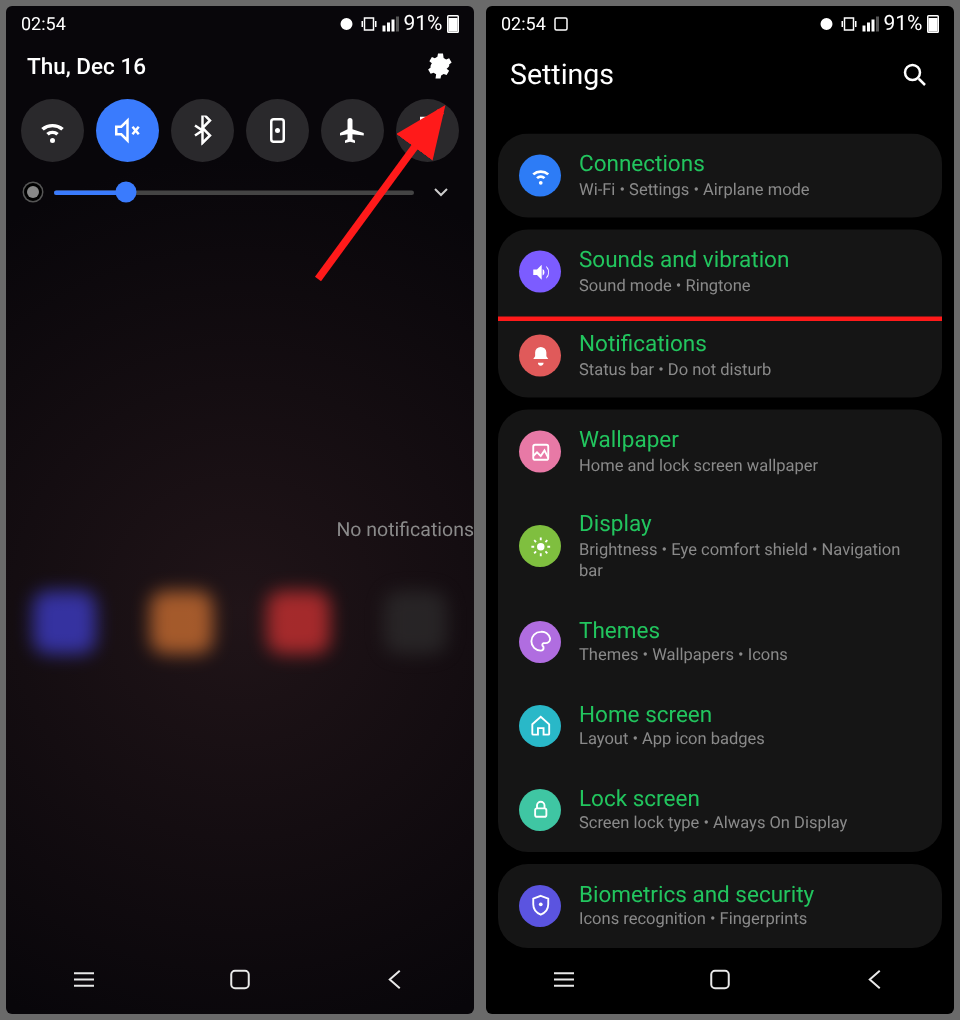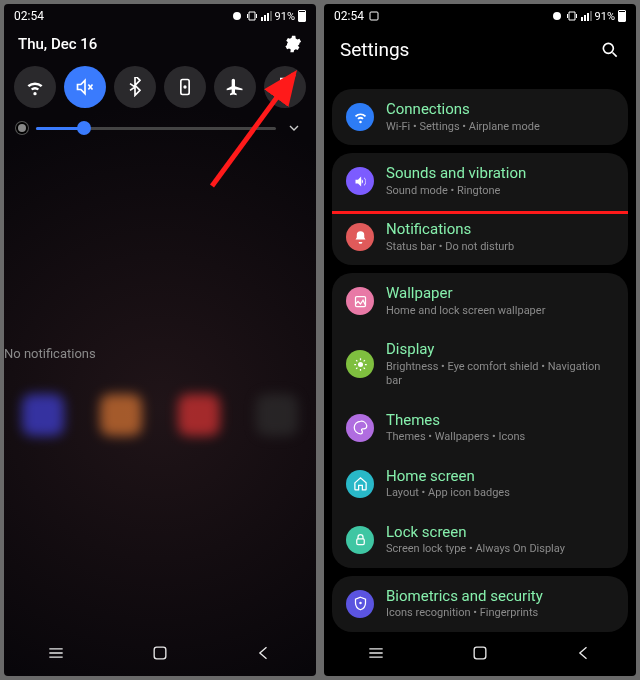--- a/index.html
+++ b/index.html
@@ -28,21 +28,21 @@
   .statusbar {
     height: 24px;
     display: flex;
     align-items: center;
     justify-content: space-between;
     padding: 0 10px;
     font-size: 12px;
     color: #fff;
   }
   .statusbar .left { display: flex; align-items: center; gap: 4px; }
-  .statusbar .right { display: flex; align-items: center; gap: 3px; font-size: 11px; }
+  .statusbar .right { display: flex; align-items: center; gap: 3px; font-size: 14px; }
   .sb-icon { width: 12px; height: 12px; fill: #fff; }
   .battery { width: 8px; height: 12px; border: 1px solid #fff; border-radius: 1px; position: relative; }
   .battery::after { content:""; position:absolute; left:0; right:0; bottom:0; height:90%; background:#fff; }
   .bars { display:flex; align-items:flex-end; gap:1px; }
   .bars span { width:2px; background:#fff; }
   .bars span:nth-child(1){height:4px}
   .bars span:nth-child(2){height:6px}
   .bars span:nth-child(3){height:8px}
   .bars span:nth-child(4){height:10px; background:#555;}
 
@@ -93,21 +93,21 @@
     background: #3a7bfd;
     border-radius: 2px;
   }
   .slider-thumb {
     position:absolute; left:20%; top:50%;
     width:14px; height:14px; border-radius:50%;
     background:#3a7bfd; transform: translate(-50%,-50%);
   }
   .chev-down { width:16px; height:16px; fill:#ccc; }
   .no-notif {
-    text-align: left;
+    text-align: right;
     color: #8a8a8a;
     font-size: 13px;
     margin-top: 200px;
   }
   .blur-apps {
     position:absolute;
     top: 390px; left: 0; right: 0;
     display:flex; justify-content:space-around;
     filter: blur(6px);
     opacity: 0.6;
@@ -160,21 +160,21 @@
     cursor: pointer;
   }
   .row-icon {
     width: 28px; height: 28px;
     border-radius: 50%;
     display: flex; align-items:center; justify-content:center;
     flex-shrink: 0;
   }
   .row-icon svg { width:15px; height:15px; fill:#fff; }
   .row-text { flex:1; min-width:0; }
-  .row-title { font-size: 15px; color:#86efac; font-weight: 400; line-height:1.25; }
+  .row-title { font-size: 15px; color:#22c55e; font-weight: 400; line-height:1.25; }
   .row-sub { font-size: 11px; color:#8a8a8a; line-height:1.3; margin-top:1px; }
   .highlight {
     outline: 3px solid #ff1a1a;
     outline-offset: 2px;
   }
 </style>
 </head>
 <body>
 
 <div class="phone left-phone">

